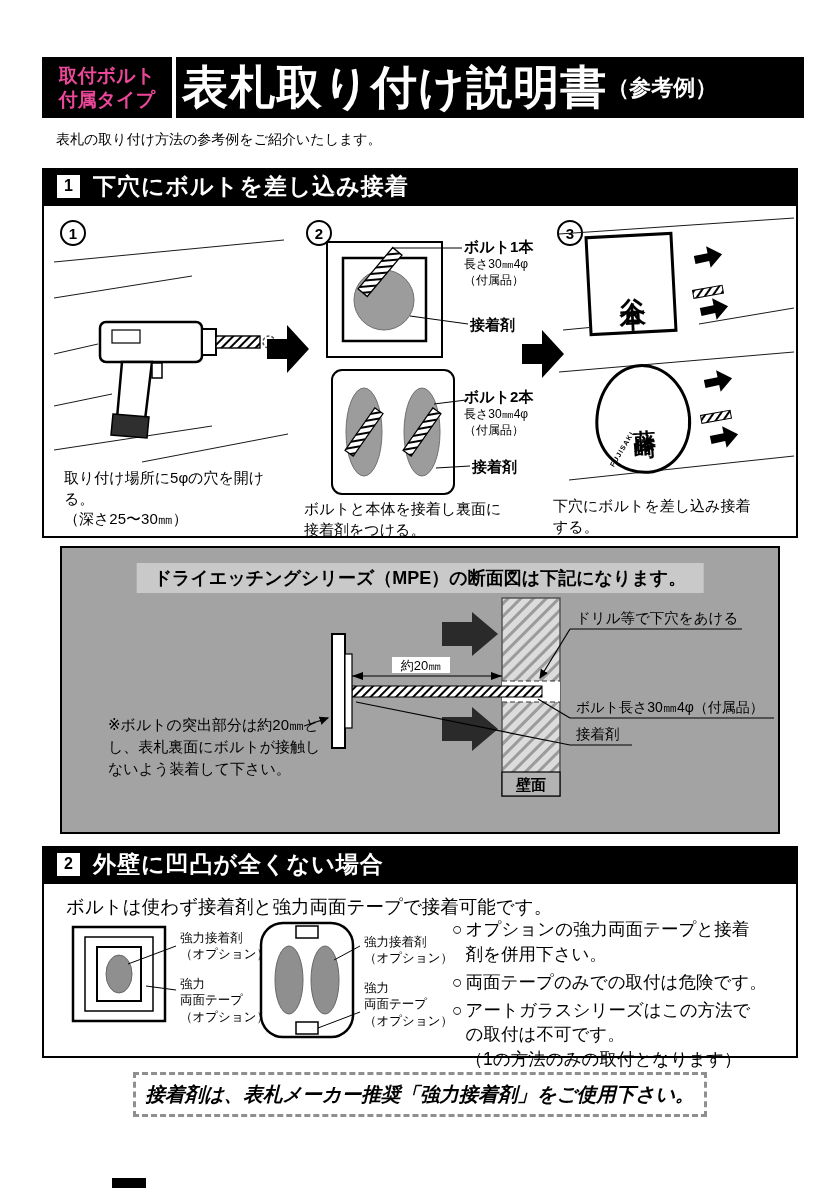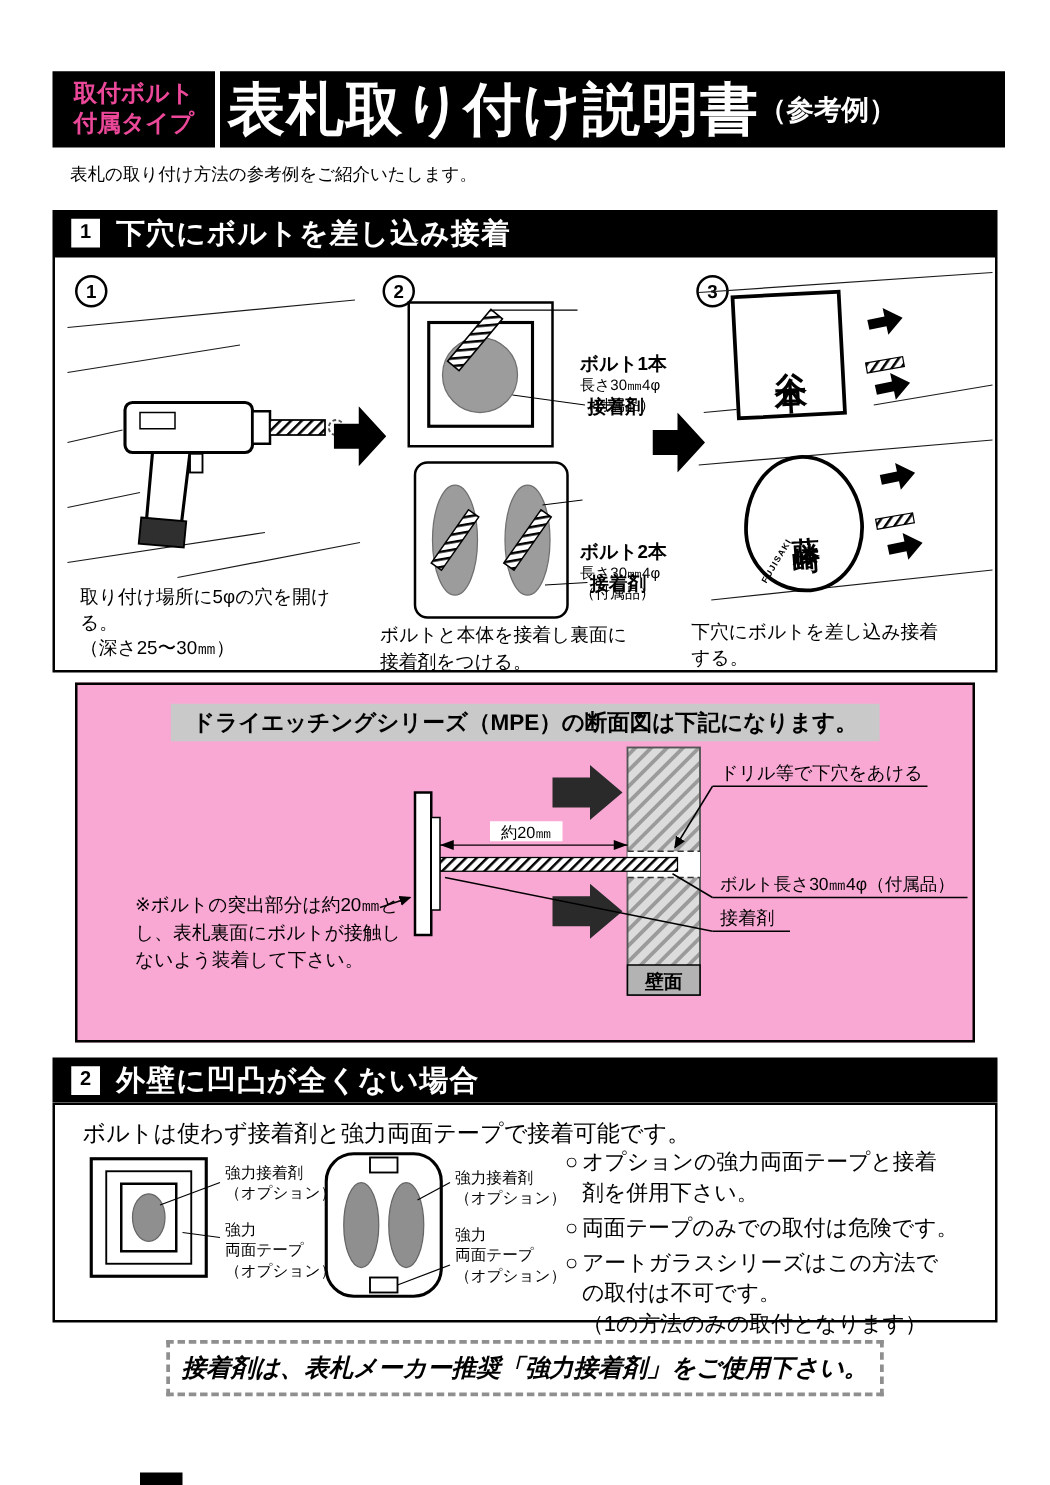--- a/index.html
+++ b/index.html
@@ -25,37 +25,37 @@
   .num-box { width:23px; height:23px; background:#fff; color:#000; font-size:16px; font-weight:bold;
              display:flex; align-items:center; justify-content:center; flex:0 0 auto; }
   .section-title { font-size:23px; font-weight:bold; margin-left:13px; letter-spacing:1px; white-space:nowrap; }
   .content-box { left:42px; width:756px; border:2px solid #000; background:#fff; }
 
   
   .step-col { position:absolute; }
   .circ { position:absolute; width:26px; height:26px; border:2px solid #000; border-radius:50%;
           display:flex; align-items:center; justify-content:center; font-size:15px; font-weight:bold; background:#fff; }
   .cap { position:absolute; font-size:15px; line-height:1.38; white-space:pre-line; }
-  .part-label { position:absolute;margin-top:44px; }
+  .part-label { position:absolute; }
   .part-title { font-size:15px; font-weight:bold; white-space:nowrap; }
   .part-sub { font-size:12px; line-height:1.3; white-space:pre-line; }
   .glue-label { position:absolute; font-size:15px; font-weight:bold; white-space:nowrap; }
 
   .plate-rect { position:absolute; background:#fff; border:3px solid #000;
                 display:flex; align-items:center; justify-content:center; transform:rotate(-3deg); }
   .plate-oval { position:absolute; background:#fff; border:3px solid #000;
                 display:flex; align-items:center; justify-content:center; transform:rotate(-4deg);
                 border-radius:50% 50% 48% 52% / 55% 52% 48% 45%; }
   .vtext { writing-mode:vertical-rl; text-orientation:upright;
            font-family:"Liberation Serif","DejaVu Serif",serif; font-weight:bold; letter-spacing:7px; }
   .roman { position:absolute; left:2px; bottom:20px; font-size:7px; letter-spacing:1px;
            transform:rotate(-55deg); font-weight:bold; }
 
   
-  .cross-box { left:60px; top:546px; width:720px; height:288px; border:2px solid #000; background:#f9a8d4; }
+  .cross-box { left:60px; top:546px; width:720px; height:288px; border:2px solid #000; background:#a3a3a3; }
   .cross-title { position:absolute; left:50%; top:15px; transform:translateX(-50%);
                  background:#c9c9c9; padding:3px 17px; font-size:18px; font-weight:bold; white-space:nowrap; }
   .cross-note { position:absolute; left:46px; top:166px; font-size:15px; line-height:1.45; white-space:pre-line; }
 
   
   .s2-intro { left:22px; top:10px; font-size:18.5px; }
   .opt-label { position:absolute; font-size:12.5px; line-height:1.3; white-space:pre-line; }
   .bullets { position:absolute; left:408px; top:33px; width:342px; }
   .bullet-item { display:flex; font-size:17.5px; line-height:1.42; margin-bottom:3px; }
   .bullet-marker { flex:0 0 auto; margin-right:3px; }

